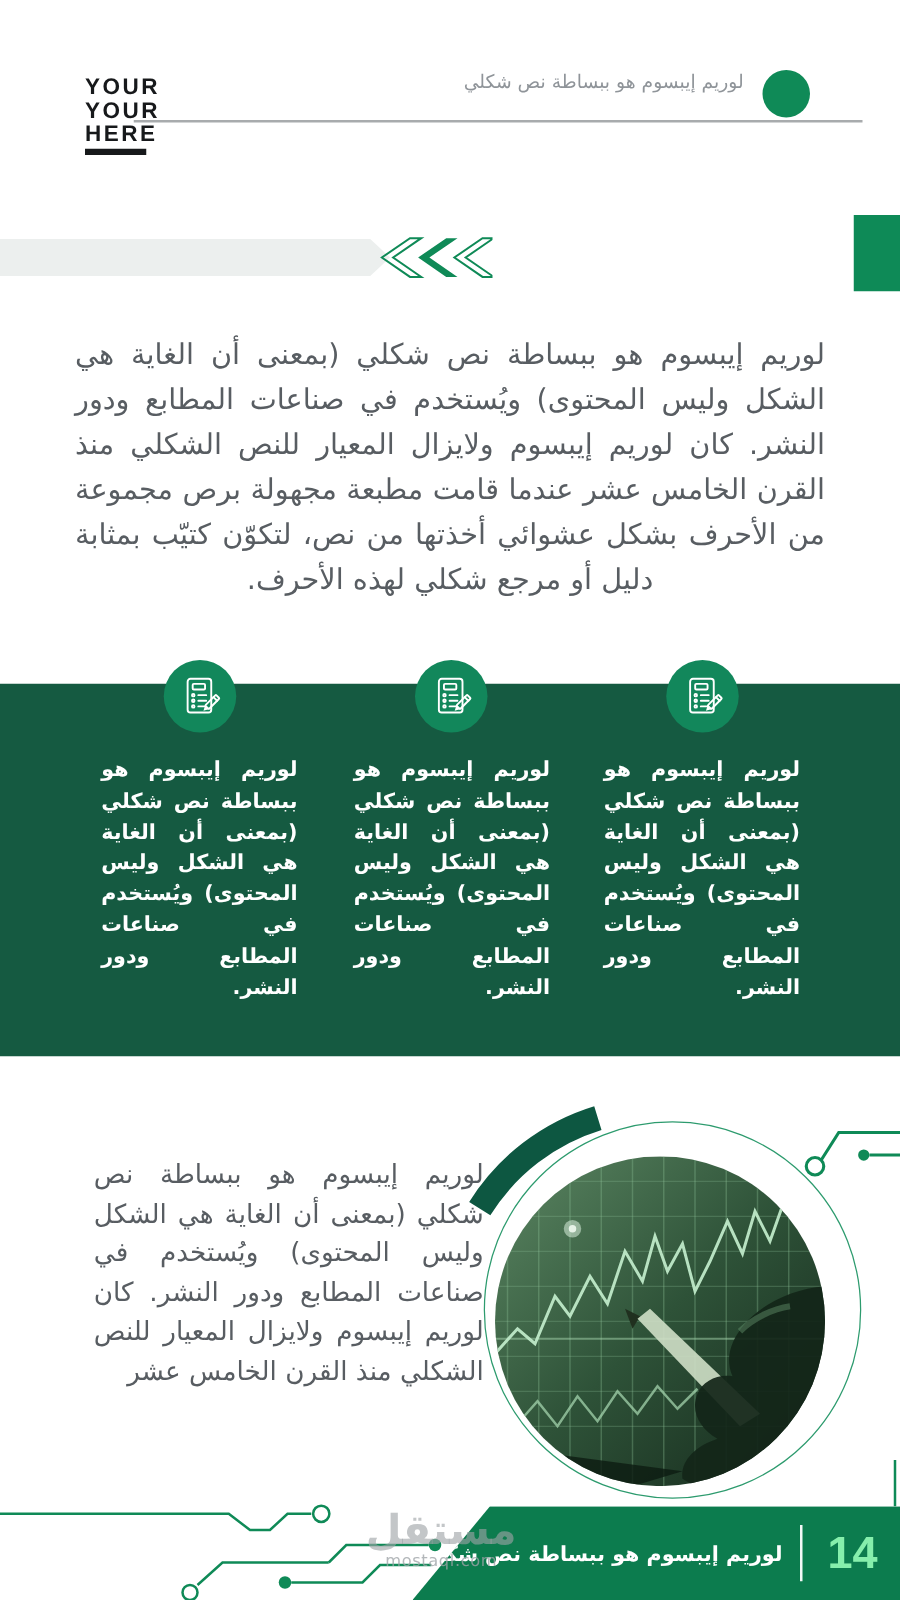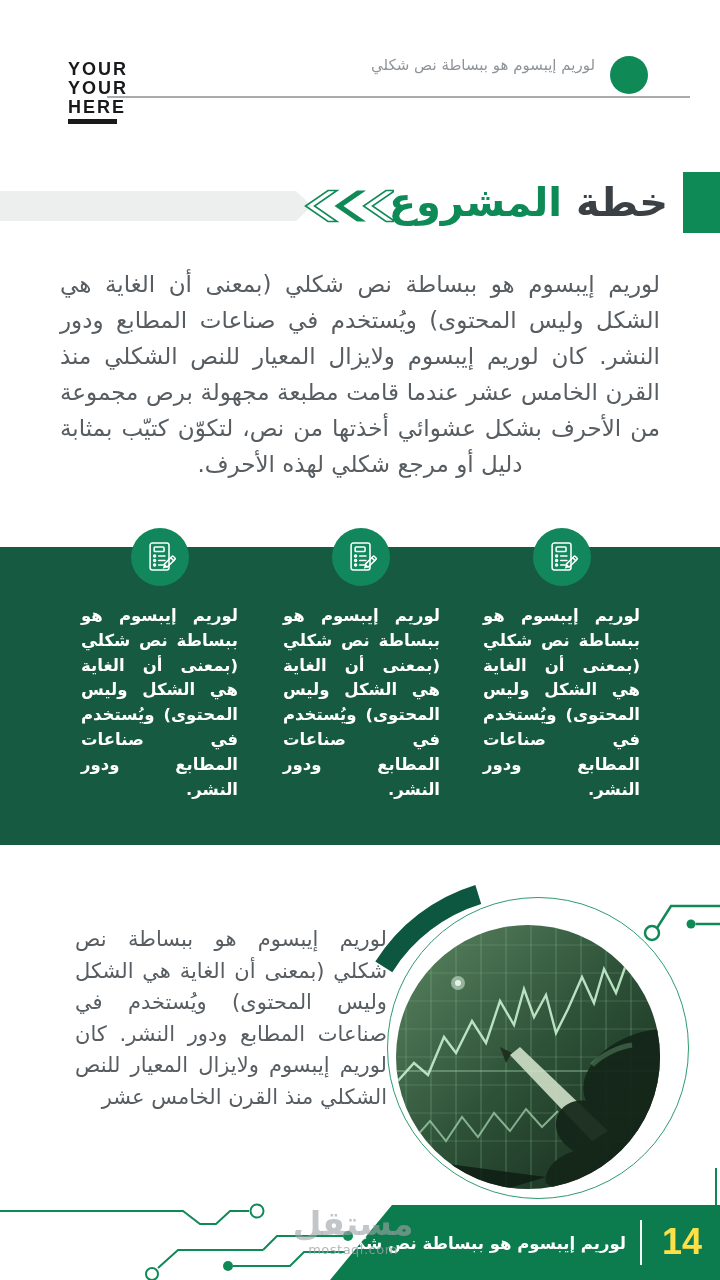--- a/index.html
+++ b/index.html
@@ -42,21 +42,21 @@
   .photo-ring{position:absolute;left:387px;top:897px;width:302px;height:302px;border-radius:50%;
         border:1.5px solid #2d9b6e;box-sizing:border-box;}
   .photo{position:absolute;left:396px;top:925px;width:264px;height:264px;border-radius:50%;overflow:hidden;}
   .circuit-tr{position:absolute;left:630px;top:895px;}
   .circuit-bl{position:absolute;left:0;top:1195px;}
   .circuit-vline{position:absolute;left:715px;top:1168px;width:2px;height:37px;background:#0f8a57;}
   
   .footer{position:absolute;left:330px;top:1205px;width:390px;height:75px;background:#0c7c4e;
         clip-path:polygon(62px 0,100% 0,100% 100%,0 100%);}
   .page-number{position:absolute;right:18px;top:50%;transform:translateY(-52%);
-        color:#fde047;font-size:36px;font-weight:800;font-family:"Liberation Sans","DejaVu Sans",sans-serif;}
+        color:#86efac;font-size:36px;font-weight:800;font-family:"Liberation Sans","DejaVu Sans",sans-serif;}
   .footer-sep{position:absolute;right:78px;top:15px;bottom:15px;width:2px;background:rgba(255,255,255,.95);}
   .footer-text{position:absolute;right:94px;top:50%;transform:translateY(-50%);
         direction:rtl;color:#ffffff;font-size:16.5px;font-weight:600;white-space:nowrap;}
   
   .watermark{position:absolute;left:290px;top:1206px;width:126px;text-align:center;z-index:6;pointer-events:none;}
   .wm-name{direction:rtl;font-size:33px;font-weight:800;color:rgba(158,163,166,.62);line-height:36px;}
   .wm-domain{font-size:13px;color:rgba(158,163,166,.78);letter-spacing:.5px;}
 </style>
 </head>
 <body>
@@ -74,24 +74,20 @@
   <div class="header-dot"></div>
 
   <div class="ribbon"></div>
   <svg class="chevrons" width="92" height="34" viewBox="0 0 92 34">
     <g>
       <polygon points="26,1.5 35,1.5 12.5,17 35,32.5 26,32.5 3.5,17" fill="none" stroke="#0f8a57" stroke-width="1.6"></polygon>
       <polygon points="55,1.5 64,1.5 41.5,17 64,32.5 55,32.5 32.5,17" fill="#0f8a57"></polygon>
       <polygon points="84,1.5 93,1.5 70.5,17 93,32.5 84,32.5 61.5,17" fill="none" stroke="#0f8a57" stroke-width="1.6"></polygon>
     </g>
   </svg>
-  <div class="page-title">
-    <span class="t-dark">خطة</span>
-    <span class="t-green">المشروع</span>
-  </div>
   <div class="accent-block"></div>
 
   <div class="intro">لوريم إيبسوم هو ببساطة نص شكلي (بمعنى أن الغاية هي الشكل وليس المحتوى) ويُستخدم في صناعات المطابع ودور النشر. كان لوريم إيبسوم ولايزال المعيار للنص الشكلي منذ القرن الخامس عشر عندما قامت مطبعة مجهولة برص مجموعة من الأحرف بشكل عشوائي أخذتها من نص، لتكوّن كتيّب بمثابة دليل أو مرجع شكلي لهذه الأحرف.</div>
 
   <div class="band"></div>
 
   <div class="feature-circle fc-1">
     <svg width="36" height="36" viewBox="0 0 40 40" fill="none" stroke="#ffffff" stroke-width="1.7" stroke-linecap="round" stroke-linejoin="round">
       <rect x="9" y="4.5" width="21" height="30" rx="2.5"></rect>
       <rect x="13.5" y="9" width="11" height="5" rx="1"></rect>

